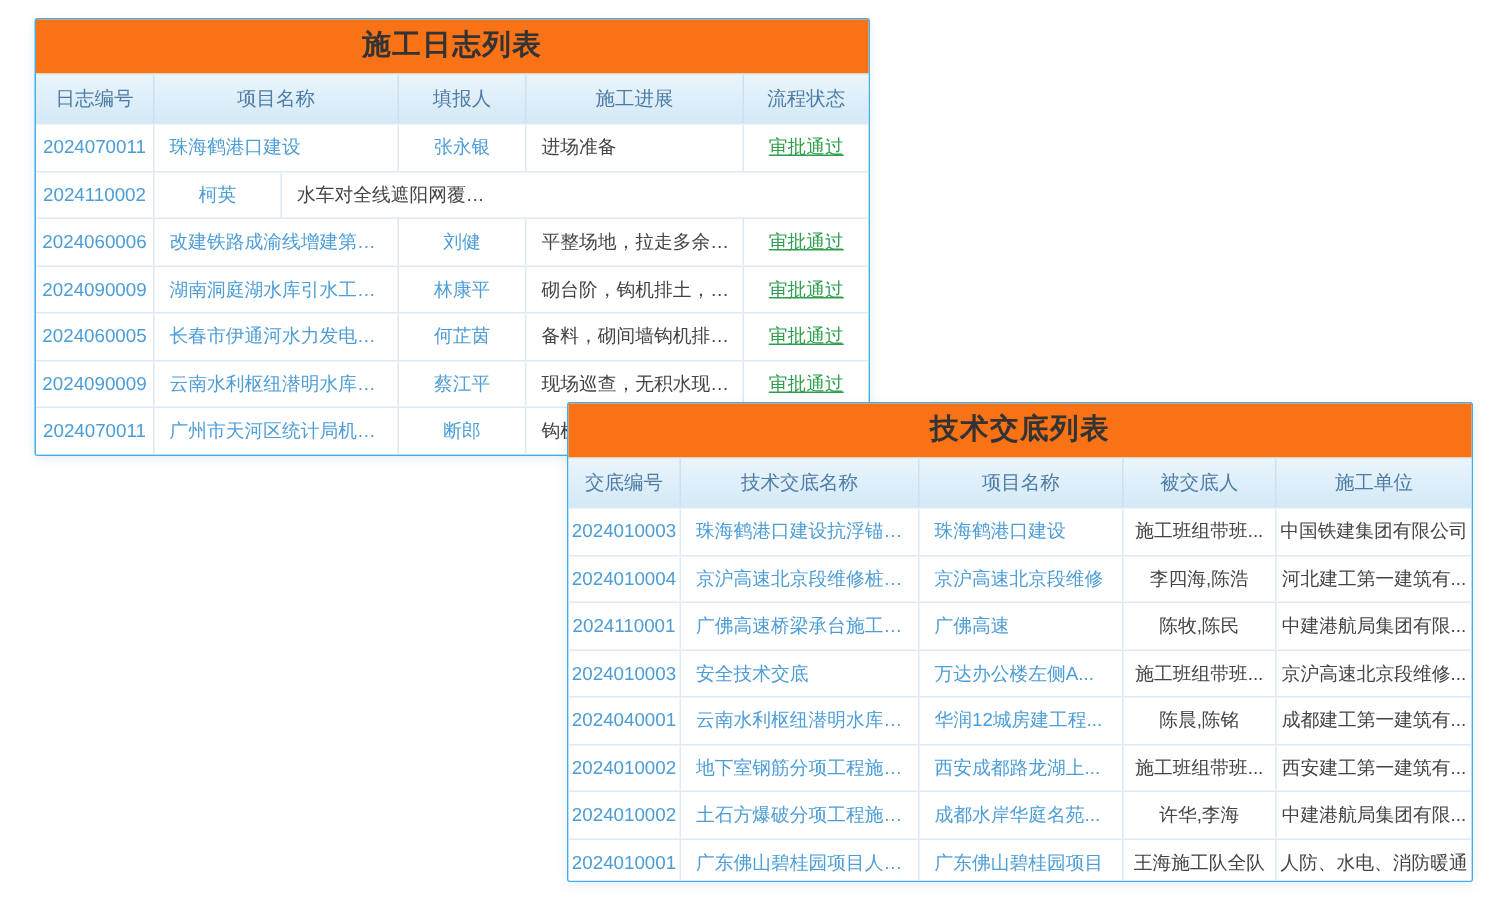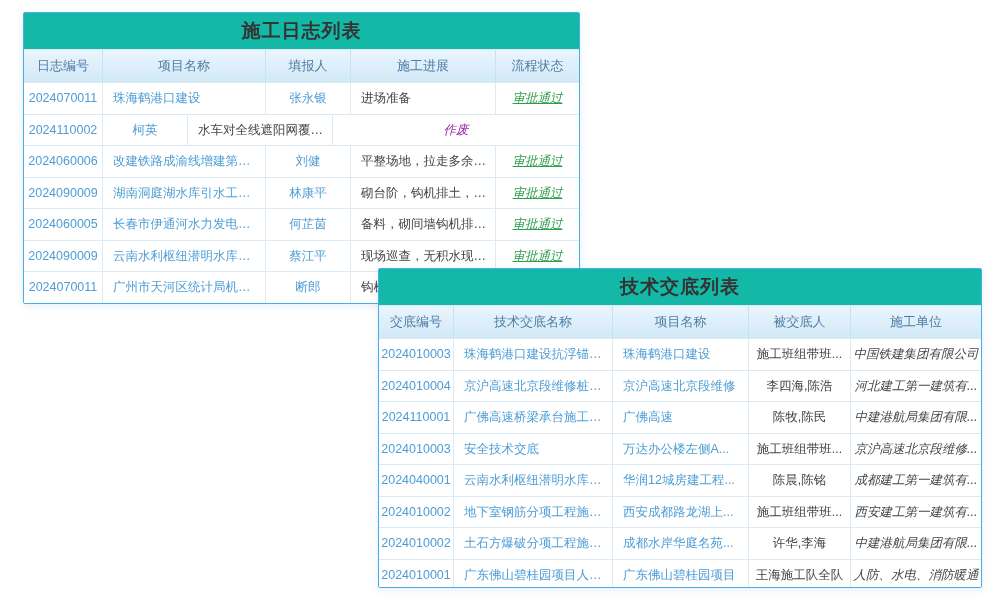--- a/index.html
+++ b/index.html
@@ -7,36 +7,36 @@
               font-family:"Liberation Sans","DejaVu Sans",sans-serif; }
   .stage { position:relative; width:1000px; height:600px; overflow:hidden; background:#fff; }
 
   .panel { position:absolute; background:#fff; border:1px solid var(--accent);
            border-radius:2px; box-shadow:0 2px 8px rgba(40,120,180,.12);
            display:flex; flex-direction:column; }
   .panel-log  { left:23px;  top:12px;  width:557px; height:292px; z-index:1; }
   .panel-disc { left:378px; top:268px; width:604px; height:320px; z-index:2; }
 
   .panel-title { height:36px; line-height:36px; flex:0 0 36px; text-align:center;
-                 font-size:19px; font-weight:700; color:var(--title); background:#14b8a6;
+                 font-size:19px; font-weight:700; color:var(--title); background:#f97316;
                  letter-spacing:1px; }
 
   .thead { display:flex; flex:0 0 33px; height:33px;
            background:linear-gradient(to bottom, var(--hbg1), var(--hbg2));
            border-top:1px solid var(--grid); }
   .th { line-height:32px; font-size:13px; color:var(--htext); text-align:center;
         overflow:hidden; white-space:nowrap; border-right:1px solid #c9e1f2; }
   .th:last-child { border-right:none; }
 
   .tbody { display:flex; flex-direction:column; flex:1 1 auto; overflow:hidden; }
   .row { display:flex; flex:1 1 auto; border-top:1px solid var(--grid); background:#fff; }
   .cell { font-size:12.5px; line-height:30.5px; text-align:center; overflow:hidden;
           white-space:nowrap; text-overflow:ellipsis; border-right:1px solid var(--grid);
           color:var(--dark); }
-  .cell:last-child { border-right:none;font-style:italic; }
+  .cell:last-child { border-right:none; }
   .cell.left { text-align:left; padding:0 5px 0 10px; }
   .cell.blue { color:var(--blue); }
   .cell.status.green  { color:var(--green); text-decoration:underline; }
   .cell.status.purple { color:var(--purple); }
 
   .panel-log  .w1{width:79px;}  .panel-log  .w2{width:163px;} .panel-log  .w3{width:85px;}
   .panel-log  .w4{width:145px;} .panel-log  .w5{flex:1;}
   .panel-disc .w1{width:75px;}  .panel-disc .w2{width:159px;} .panel-disc .w3{width:136px;}
   .panel-disc .w4{width:102px;} .panel-disc .w5{flex:1;}
 </style>
@@ -59,21 +59,20 @@
           <div class="cell w1 blue">2024070011</div>
           <div class="cell w2 blue left">珠海鹤港口建设</div>
           <div class="cell w3 blue">张永银</div>
           <div class="cell w4 left">进场准备</div>
           <div class="cell w5 status green">审批通过</div>
         </div>
         <div class="row">
           <div class="cell w1 blue">2024110002</div>
           <div class="cell w3 blue">柯英</div>
           <div class="cell w4 left">水车对全线遮阳网覆盖点进...</div>
-          <div class="cell w5 status purple">作废</div>
         </div>
         <div class="row">
           <div class="cell w1 blue">2024060006</div>
           <div class="cell w2 blue left">改建铁路成渝线增建第二...</div>
           <div class="cell w3 blue">刘健</div>
           <div class="cell w4 left">平整场地，拉走多余泥土15...</div>
           <div class="cell w5 status green">审批通过</div>
         </div>
         <div class="row">
           <div class="cell w1 blue">2024090009</div>

